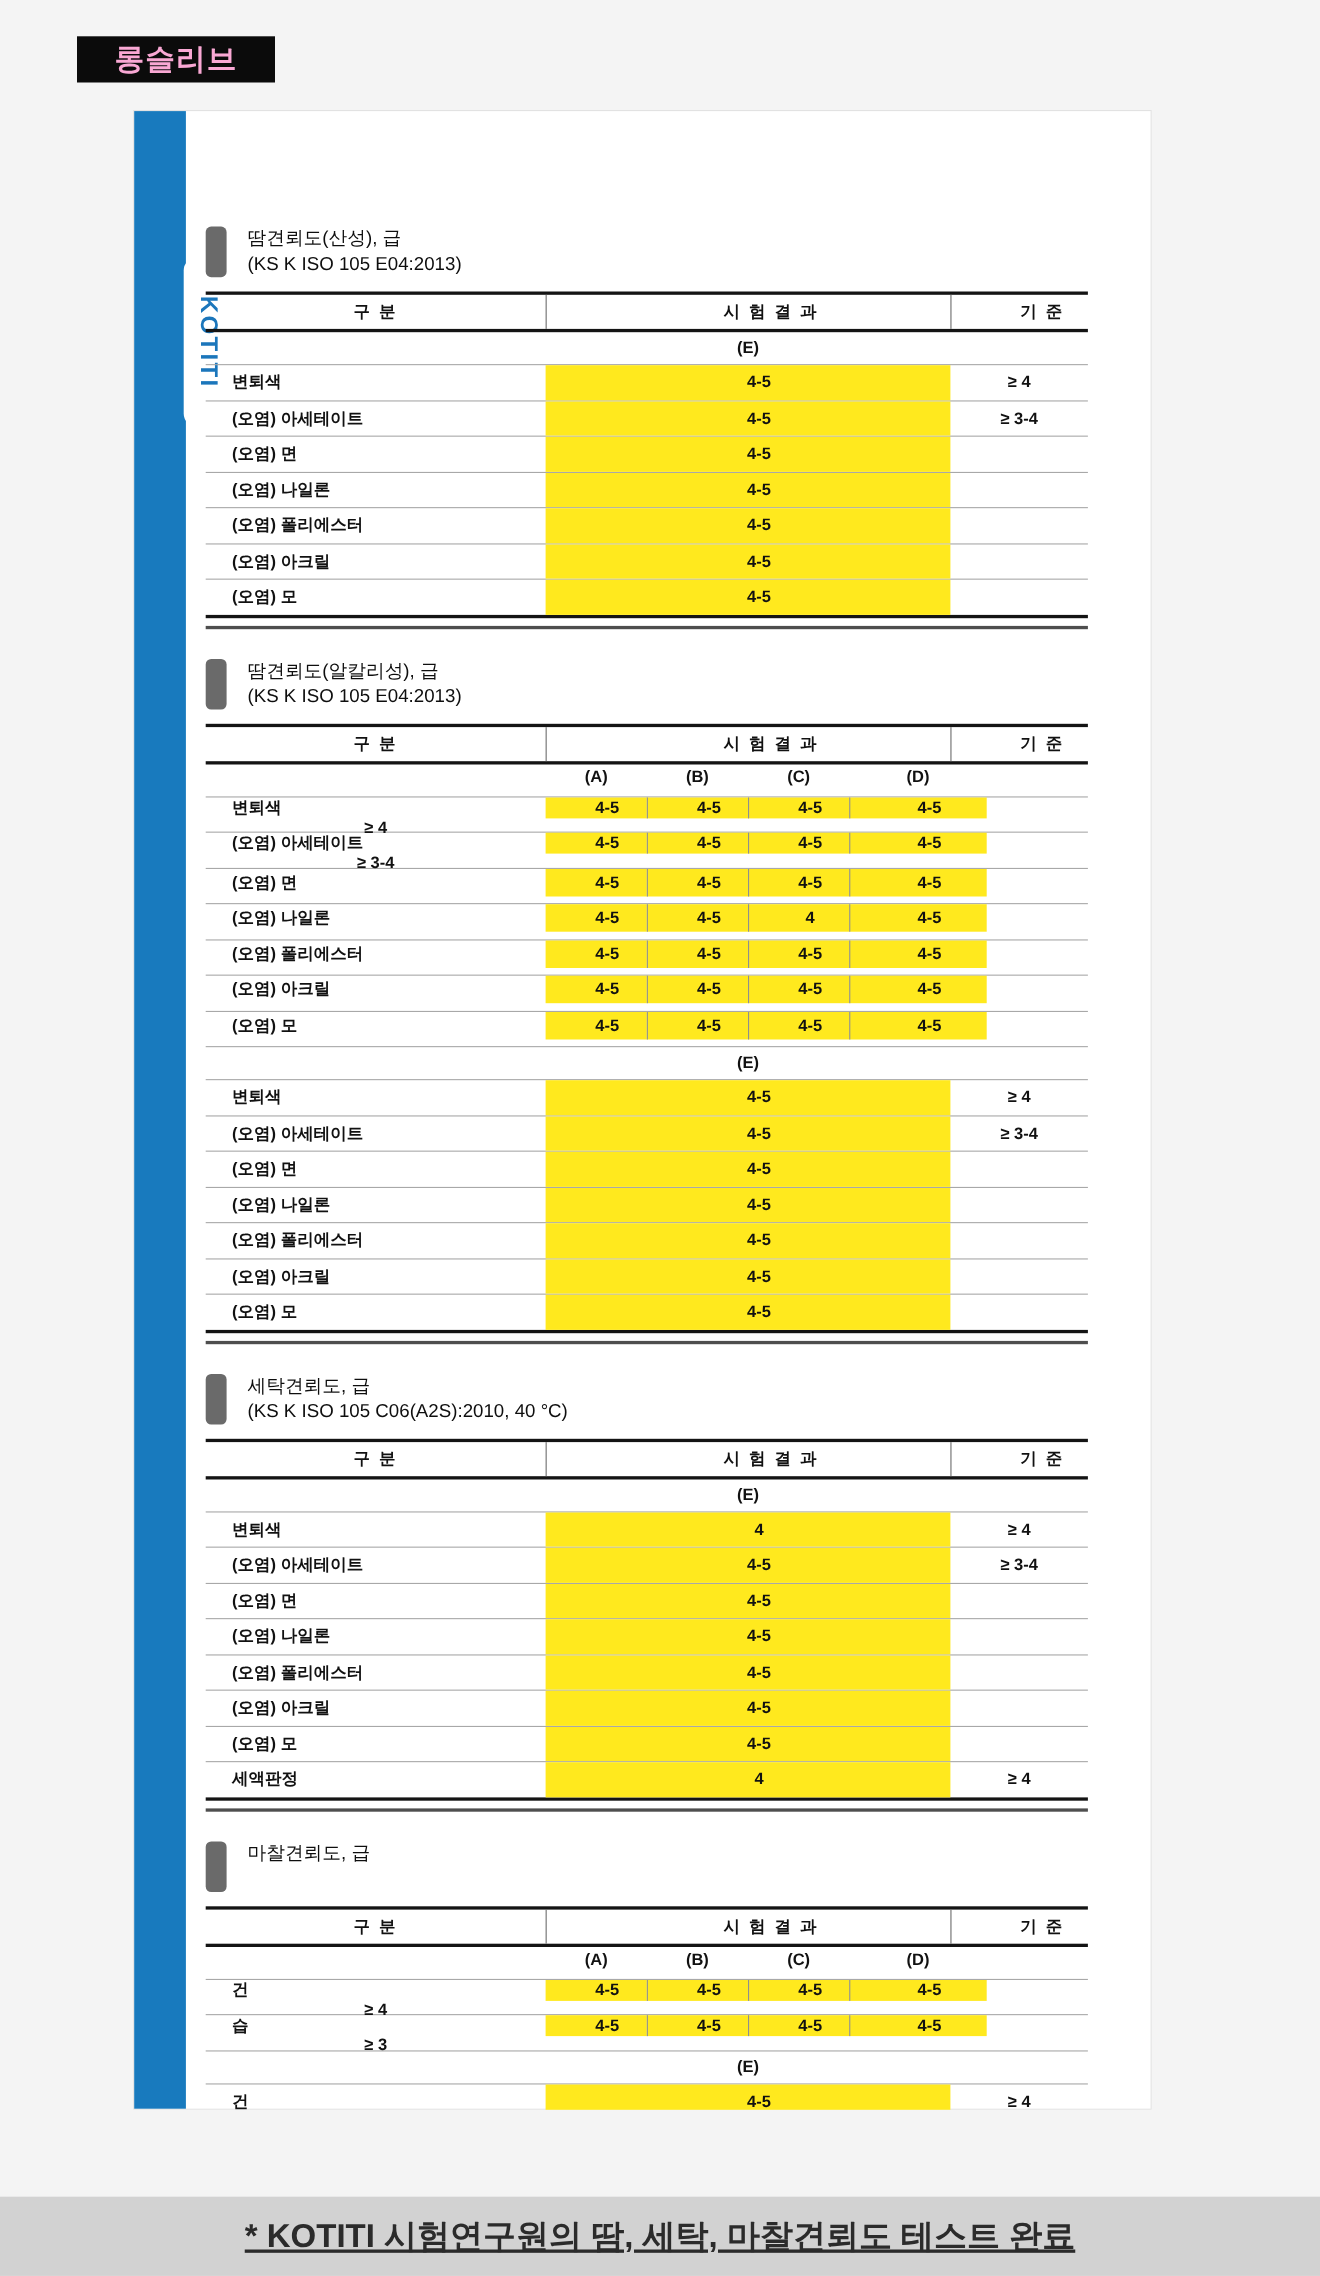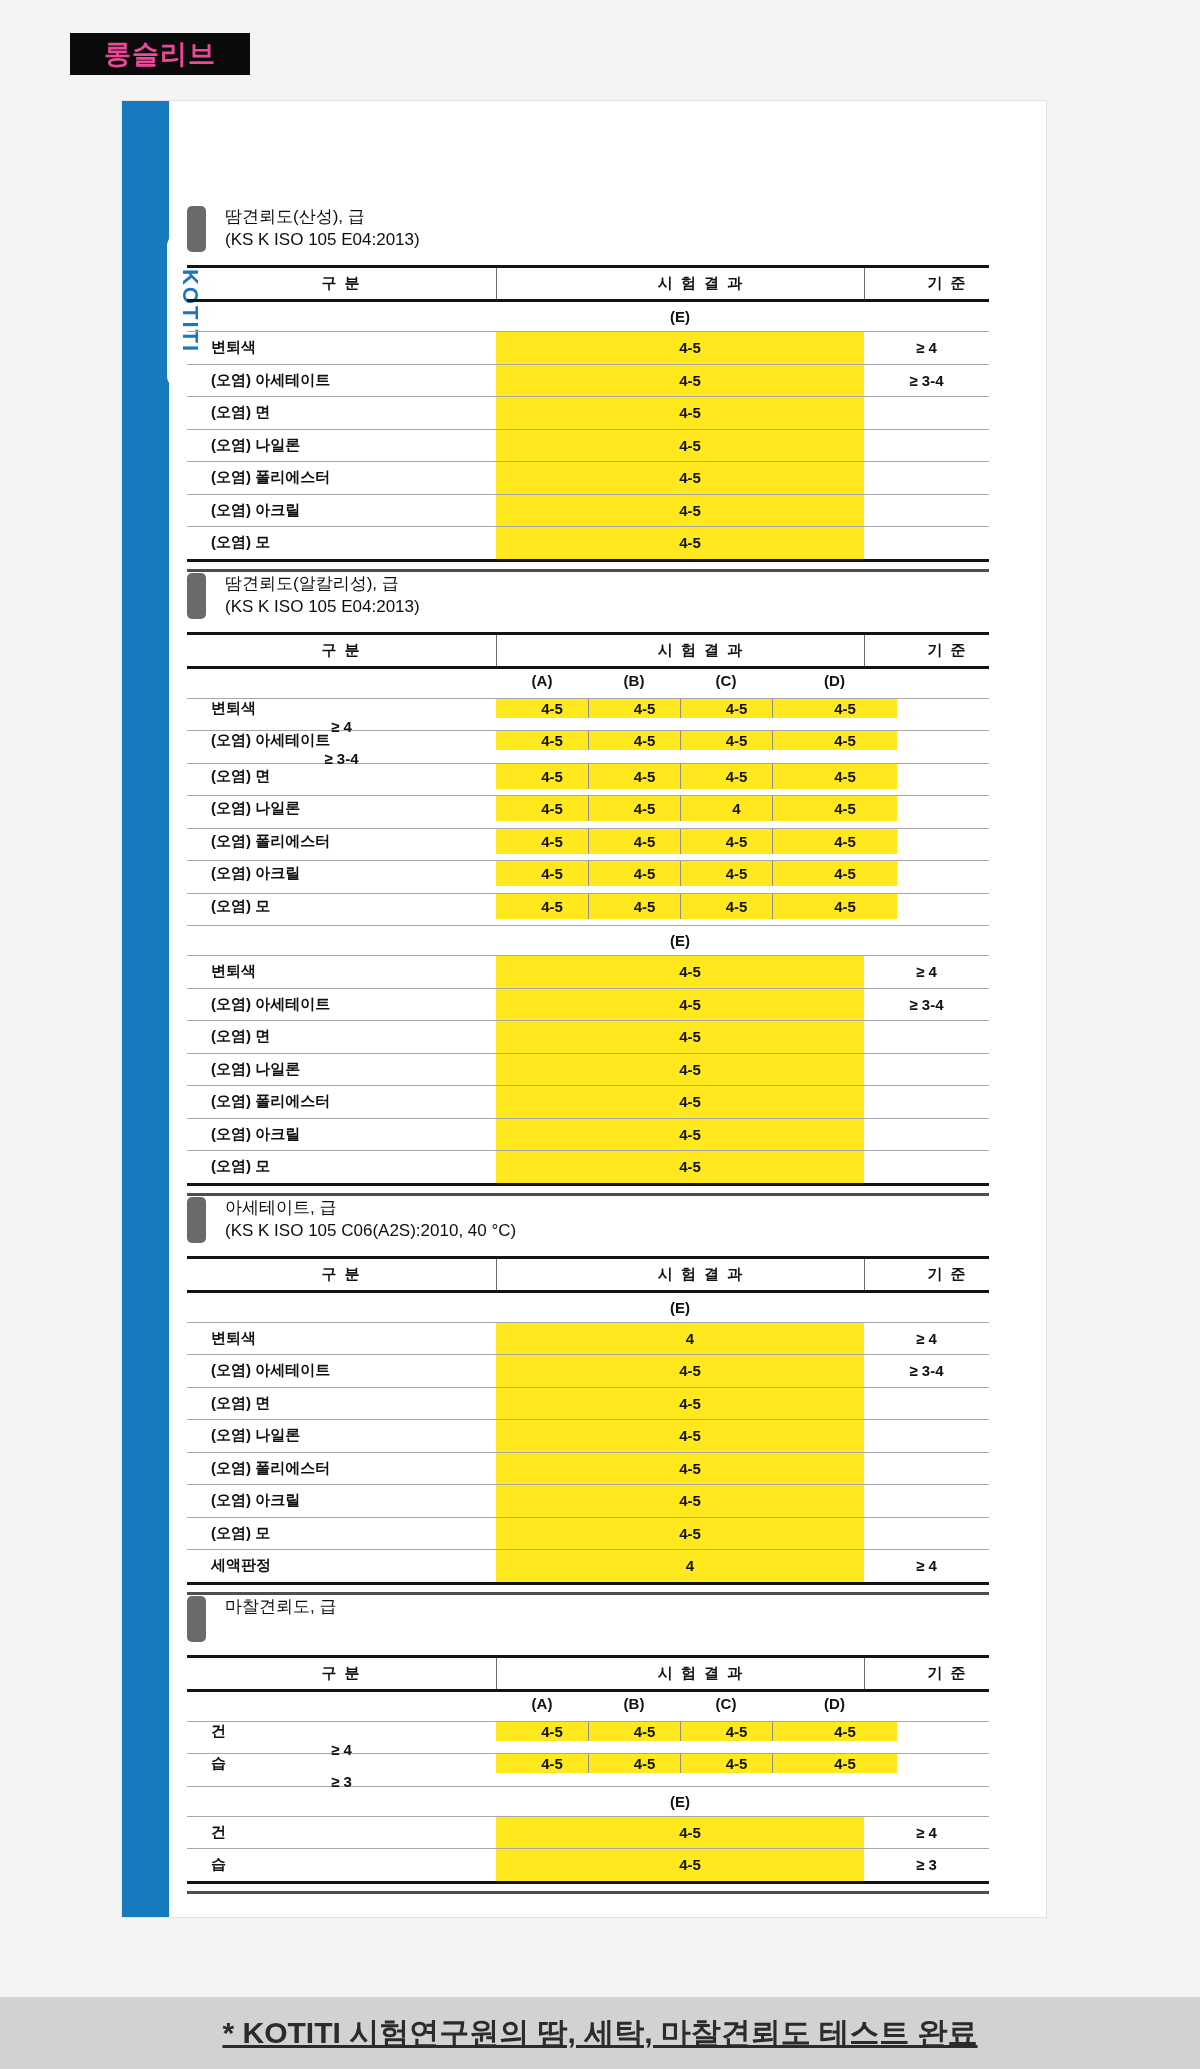--- a/index.html
+++ b/index.html
@@ -5,21 +5,21 @@
   html,body{margin:0;padding:0;}
   body{
     width:1200px;height:2069px;position:relative;overflow:hidden;
     background:#f4f4f4;
     font-family:"Liberation Sans","DejaVu Sans",sans-serif;
     -webkit-font-smoothing:antialiased;
   }
   
   .badge{
     position:absolute;left:70px;top:33px;width:180px;height:42px;
-    background:#0b0b0b;color:#ec4899;display:flex;align-items:center;justify-content:center;
+    background:#0b0b0b;color:#f9a8d4;display:flex;align-items:center;justify-content:center;
     font-size:27px;font-weight:700;letter-spacing:1px;
   }
   
   .page{
     position:absolute;left:121px;top:100px;width:926px;height:1818px;
     background:#ffffff;border:1px solid #e2e2e2;box-sizing:border-box;
   }
   .blue-bar{
     position:absolute;left:0;top:0;width:47px;height:100%;
     background:#187abe;
@@ -64,21 +64,21 @@
   .hdr .c{letter-spacing:2px;}
   .hdr .c.mid,.hdr .c.crit{border-left:1px solid #6d6d6d;padding-left:41px;}
   .sub{height:29px;}
   .sub .c{font-weight:700;}
   .drow{height:31.5px;}
   .drow{border-top:1px solid #a8a8a8;}
   .sub.after-rows{border-top:1px solid #a8a8a8;}
   .ycell{background:#ffe91e;padding-left:20px;}
   .row.multi .ycell + .ycell{border-left:1px solid #8f8f8f;}
   .end-rule{height:3px;background:#4e4e4e;margin-top:7px;width:802px;}
-  .sec{}
+  .sec{margin-top:26px;}
   .sec.first{margin-top:104px;}
   
   .gap-strip{position:absolute;left:0;top:1918px;width:1200px;height:79px;background:#f4f4f4;}
   .footer-band{
     position:absolute;left:0;top:1997px;width:1200px;height:72px;
     background:#d2d2d2;display:flex;align-items:center;justify-content:center;
   }
   .footer-band .txt{
     font-size:30px;color:#2b2b2b;font-weight:600;letter-spacing:0px;text-decoration:underline;
   }
@@ -266,21 +266,21 @@
             <div class="c lab">(오염) 모</div>
             <div class="c ycell">4-5</div>
             <div class="c"></div>
           </div>
         </div>
         <div class="end-rule"></div>
       </div>
       <div class="sec">
         <div class="section-title">
           <span class="bullet"></span>
-          <div class="t1">아세테이트, 급</div>
+          <div class="t1">세탁견뢰도, 급</div>
           <div class="t2">(KS K ISO 105 C06(A2S):2010, 40 °C)</div>
         </div>
         <div class="tbl">
           <div class="row hdr">
             <div class="c lab2" style="justify-content: center;">구 분</div>
             <div class="c mid">시 험 결 과</div>
             <div class="c crit">기 준</div>
           </div>
           <div class="row sub">
             <div class="c"></div>

